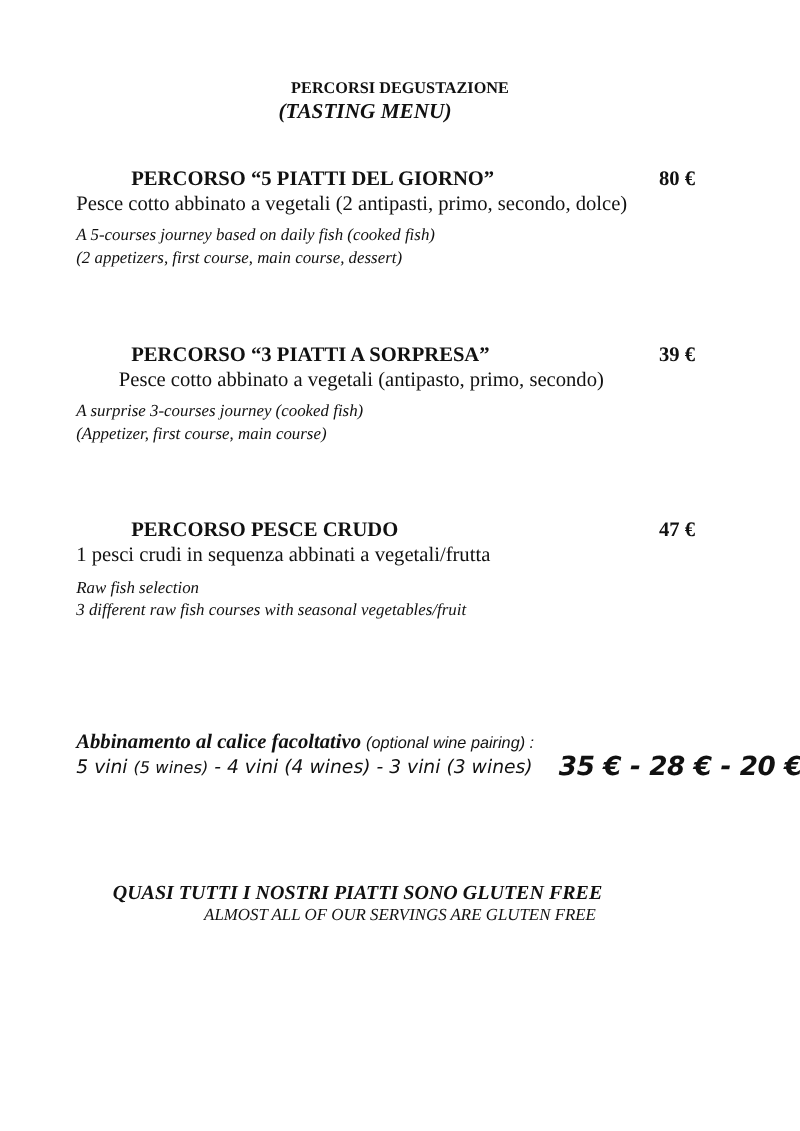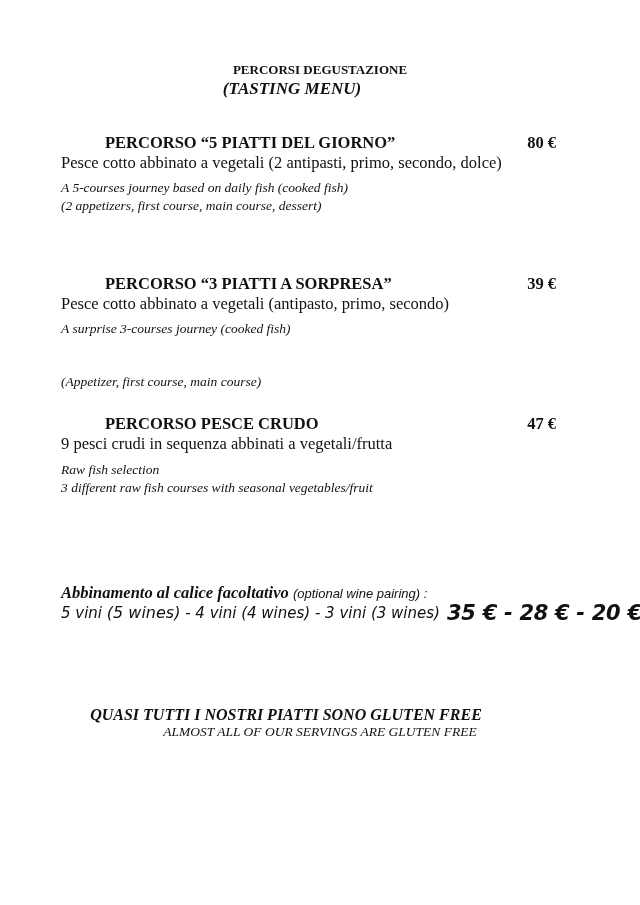--- a/index.html
+++ b/index.html
@@ -8,21 +8,21 @@
     .title { left: 0; width: 640px; text-align: center; top: 59px; font-weight: bold; font-size: 13px; line-height: 22px; }
     .subtitle { left: 0; width: 584px; text-align: center; top: 80px; font-weight: bold; font-style: italic; font-size: 17px; line-height: 18px; }
     .course-name { left: 61px; font-weight: bold; font-size: 16.5px; line-height: 20px; margin-left: 44px; }
     .course-price { right: 84px; font-weight: bold; font-size: 16.5px; line-height: 20px; }
     .course-desc { left: 61px; font-size: 16.5px; line-height: 20px; }
     .course-en { left: 61px; font-style: italic; font-size: 13.5px; line-height: 18px; }
     .wine-line1 { left: 61px; top: 583px; font-size: 16.5px; line-height: 20px; }
     .wine-title { font-weight: bold; font-style: italic; font-family: "Liberation Serif", serif; }
     .wine-note { font-style: italic; font-family: Liberation Sans, sans-serif; font-size: 13px; }
     .wine-line2 { left: 61px; top: 603px; font-style: italic; font-family: "DejaVu Sans", sans-serif; font-size: 15px; line-height: 20px; }
-    .wine-line2 .small { font-size: 16px; }
+    .wine-line2 .small { font-size: 13px; }
     .wine-prices { left: 447px; top: 603px; font-weight: bold; font-style: italic; font-family: "DejaVu Sans", sans-serif; font-size: 21px; line-height: 20px; letter-spacing: -0.3px; }
     .gf-it { left: 0; width: 572px; text-align: center; top: 705px; font-weight: bold; font-style: italic; font-size: 16px; line-height: 20px; }
     .gf-en { left: 0; width: 640px; text-align: center; top: 723px; font-style: italic; font-size: 13.5px; line-height: 18px; }
   </style>
 </head>
 <body>
 
 <div>
   <div class="abs title">PERCORSI DEGUSTAZIONE</div>
   <div class="abs subtitle">(TASTING MENU)</div>
@@ -31,29 +31,29 @@
     <div class="abs course-name" style="top:133px;">PERCORSO “5 PIATTI DEL GIORNO”</div>
     <div class="abs course-price" style="top:133px;">80 €</div>
     <div class="abs course-desc" style="top:153px;">Pesce cotto abbinato a vegetali (2 antipasti, primo, secondo, dolce)</div>
     <div class="abs course-en" style="top:179px;">A 5-courses journey based on daily fish (cooked fish)</div>
     <div class="abs course-en" style="top:197px;">(2 appetizers, first course, main course, dessert)</div>
   </div>
 
   <div>
     <div class="abs course-name" style="top:274px;">PERCORSO “3 PIATTI A SORPRESA”</div>
     <div class="abs course-price" style="top:274px;">39 €</div>
-    <div class="abs course-desc" style="top:294px;">Pesce cotto abbinato a vegetali (antipasto, primo, secondo)</div>
+    <div class="abs course-desc" style="top:294px;margin-left:34px;">Pesce cotto abbinato a vegetali (antipasto, primo, secondo)</div>
     <div class="abs course-en" style="top:320px;font-style:italic;">A surprise 3-courses journey (cooked fish)</div>
-    <div class="abs course-en" style="top:338px;margin-top:35px;">(Appetizer, first course, main course)</div>
+    <div class="abs course-en" style="top:338px;">(Appetizer, first course, main course)</div>
   </div>
 
   <div>
     <div class="abs course-name" style="top:414px;">PERCORSO PESCE CRUDO</div>
     <div class="abs course-price" style="top:414px;">47 €</div>
-    <div class="abs course-desc" style="top:434px;">9 pesci crudi in sequenza abbinati a vegetali/frutta</div>
+    <div class="abs course-desc" style="top:434px;">1 pesci crudi in sequenza abbinati a vegetali/frutta</div>
     <div class="abs course-en" style="top:461px;">Raw fish selection</div>
     <div class="abs course-en" style="top:479px;">3 different raw fish courses with seasonal vegetables/fruit</div>
   </div>
 
   <div>
     <div class="abs wine-line1">
       <span class="wine-title">Abbinamento al calice facoltativo</span>
       <span class="wine-note">(optional wine pairing)</span><span class="wine-note"> :</span>
     </div>
     <div class="abs wine-line2"><span>5 vini </span><span class="small">(5 wines)</span><span> - 4 vini (4 wines) - 3 vini (3 wines)</span></div>

